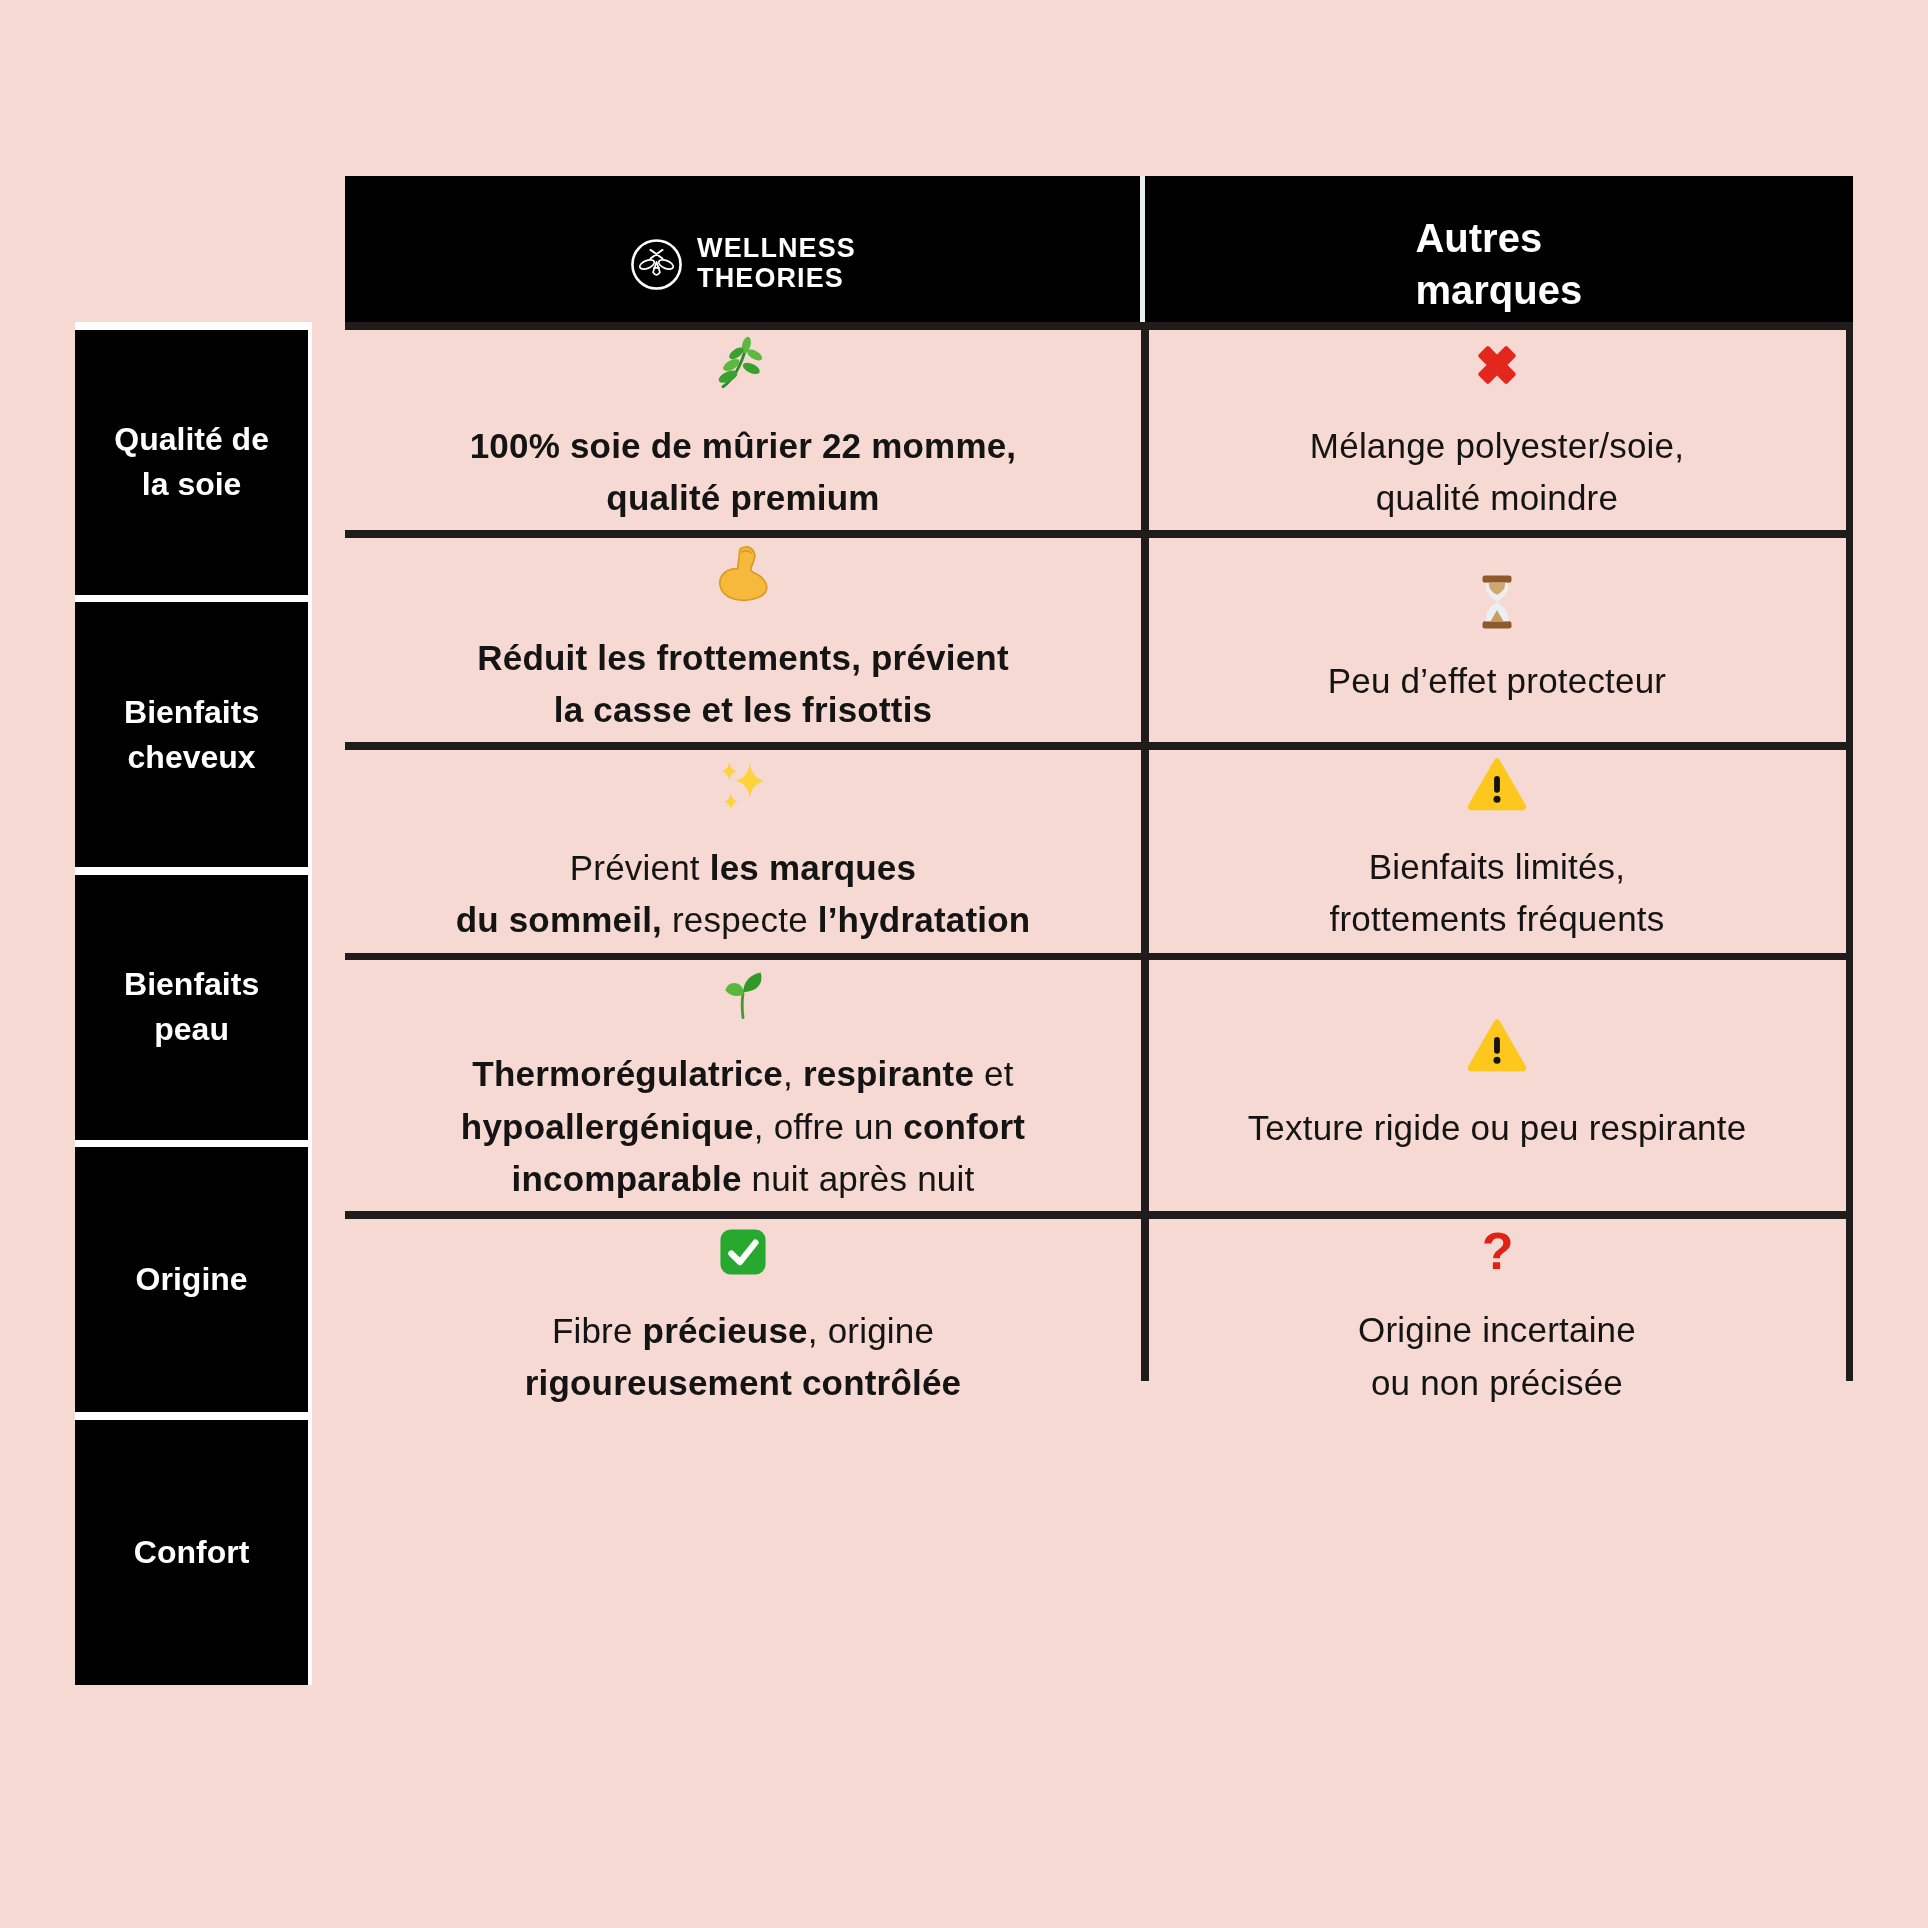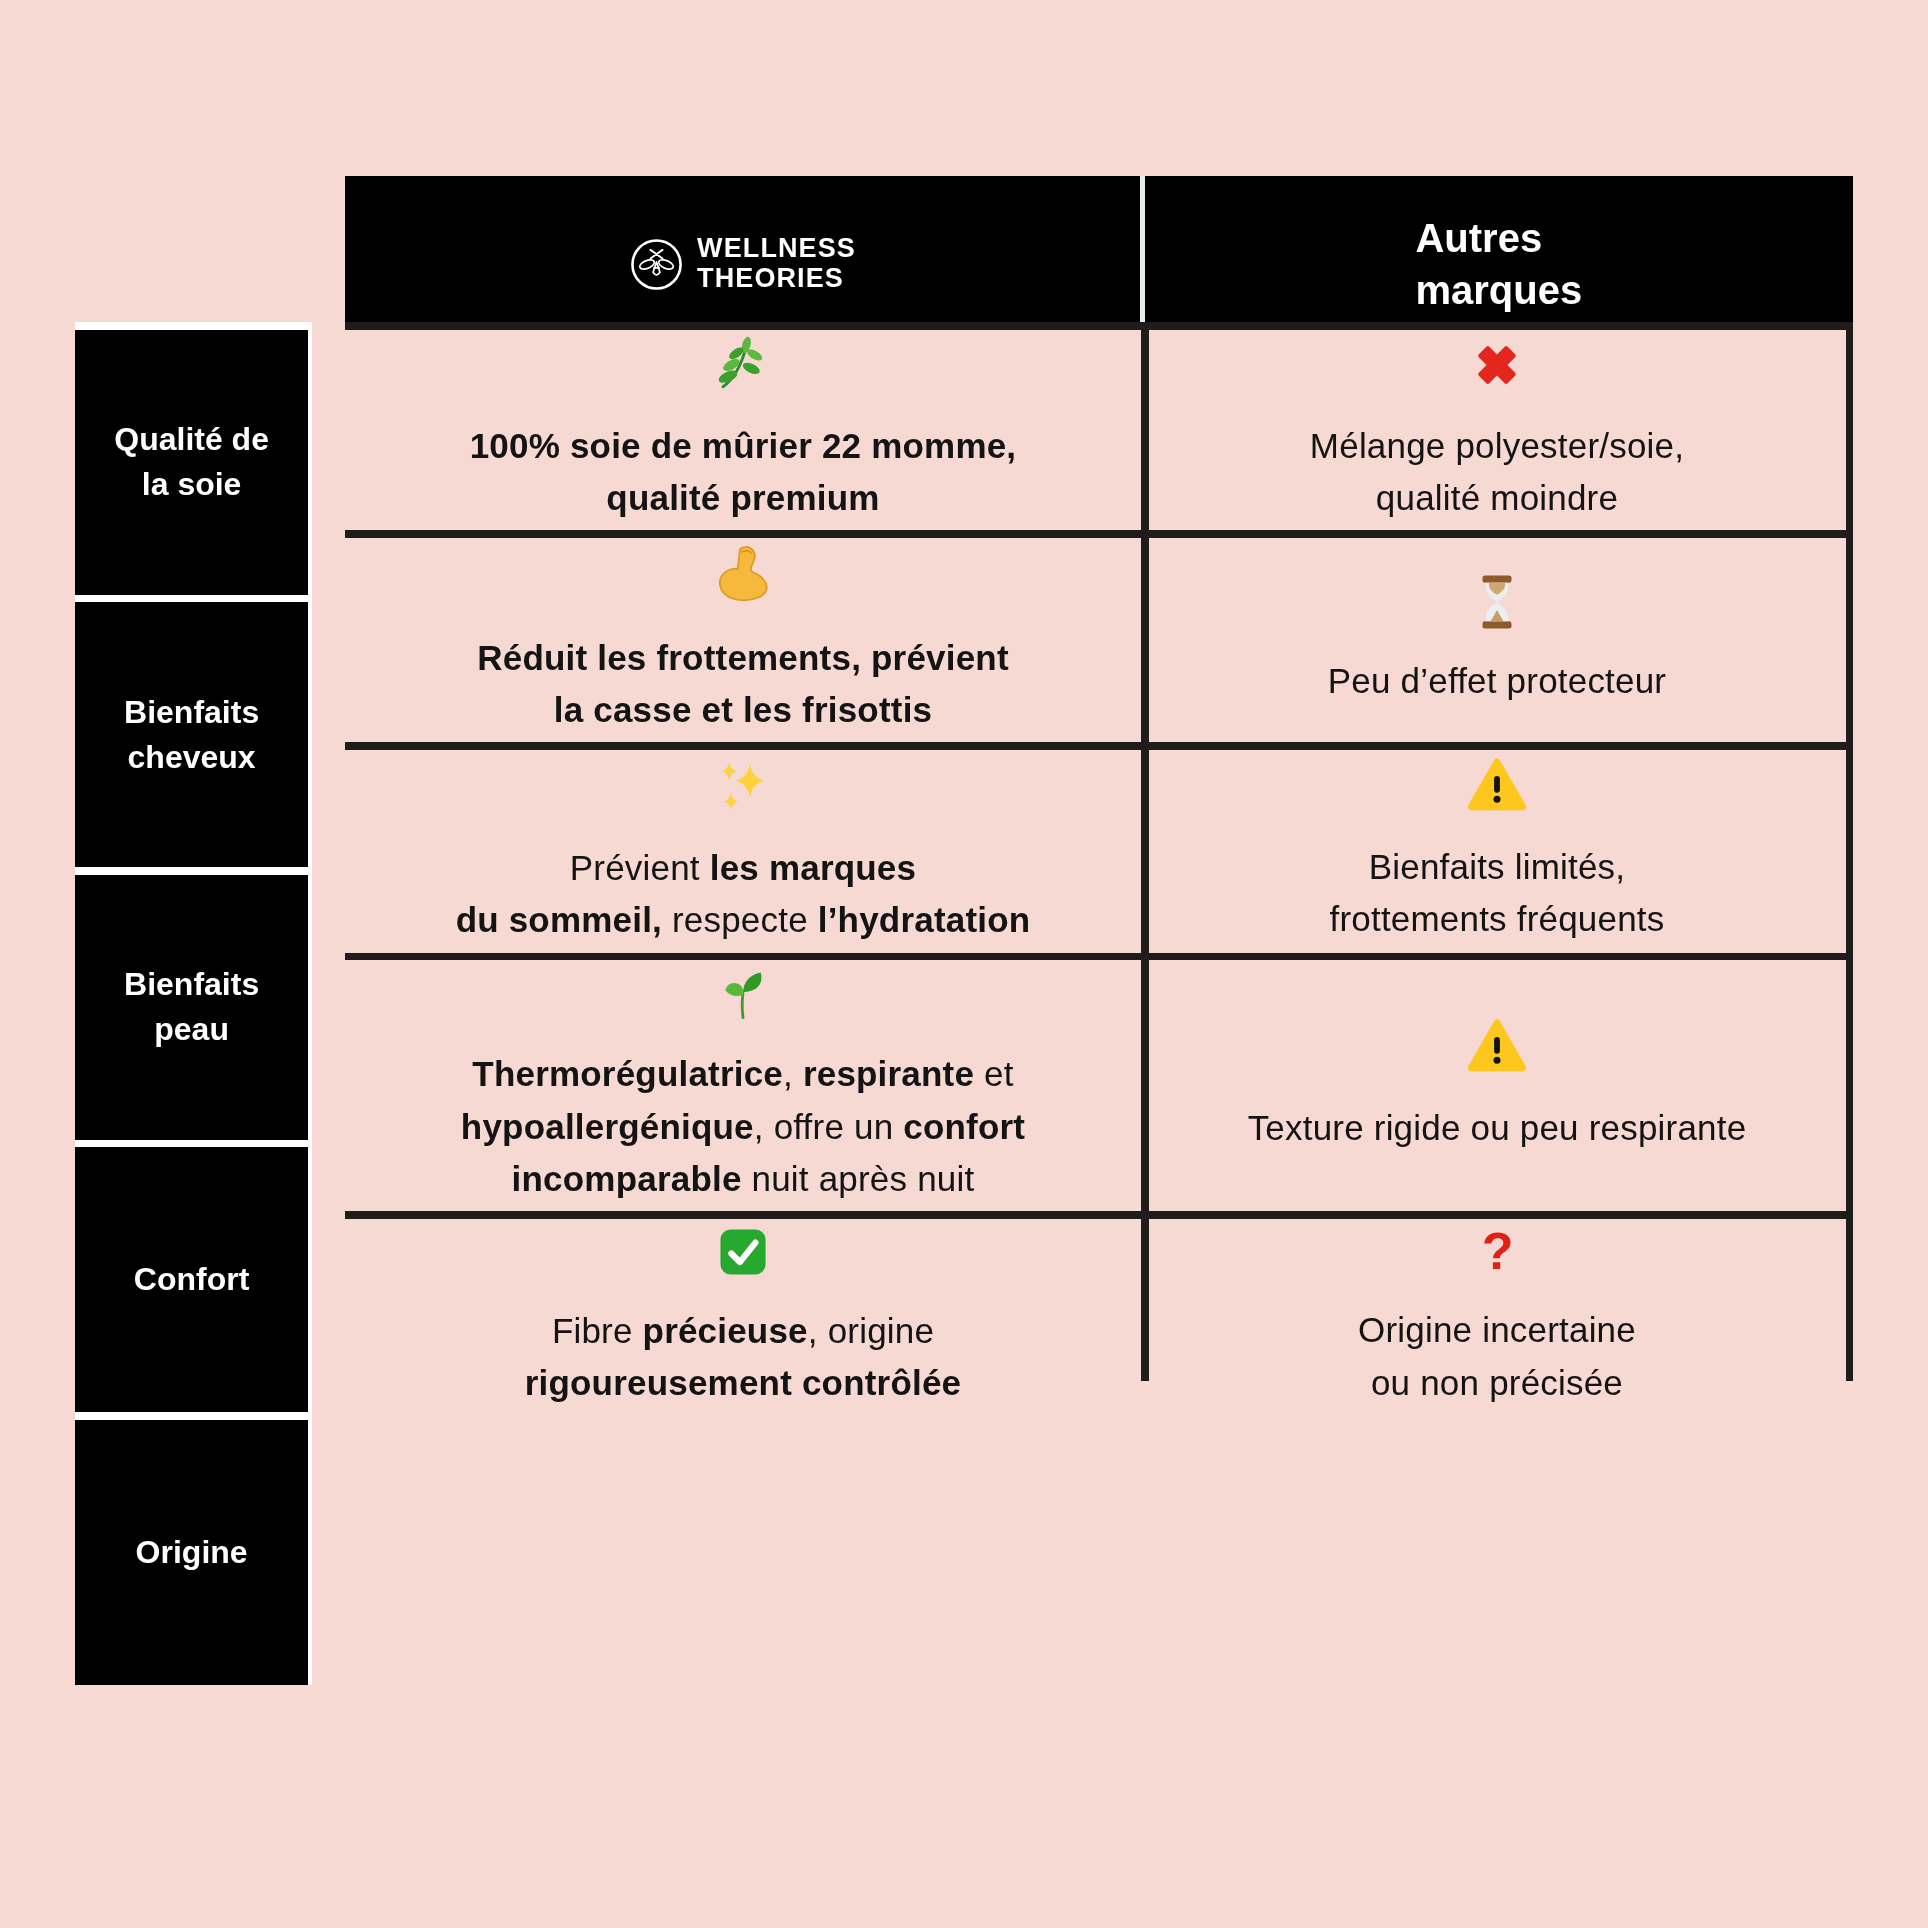--- a/index.html
+++ b/index.html
@@ -149,22 +149,22 @@
     </div>
   </div>
 
   <div class="label-col">
     <div class="label-cell">Qualité de
 la soie</div>
     <div class="label-cell">Bienfaits
 cheveux</div>
     <div class="label-cell">Bienfaits
 peau</div>
+    <div class="label-cell">Origine</div>
     <div class="label-cell">Confort</div>
-    <div class="label-cell">Origine</div>
   </div>
 
   <div class="content-grid">
 
     <div class="cell">
       <span class="icon">
           <svg width="60" height="60" viewBox="0 0 64 64">
             <use href="#i-herb"></use>
           </svg>
         </span>

